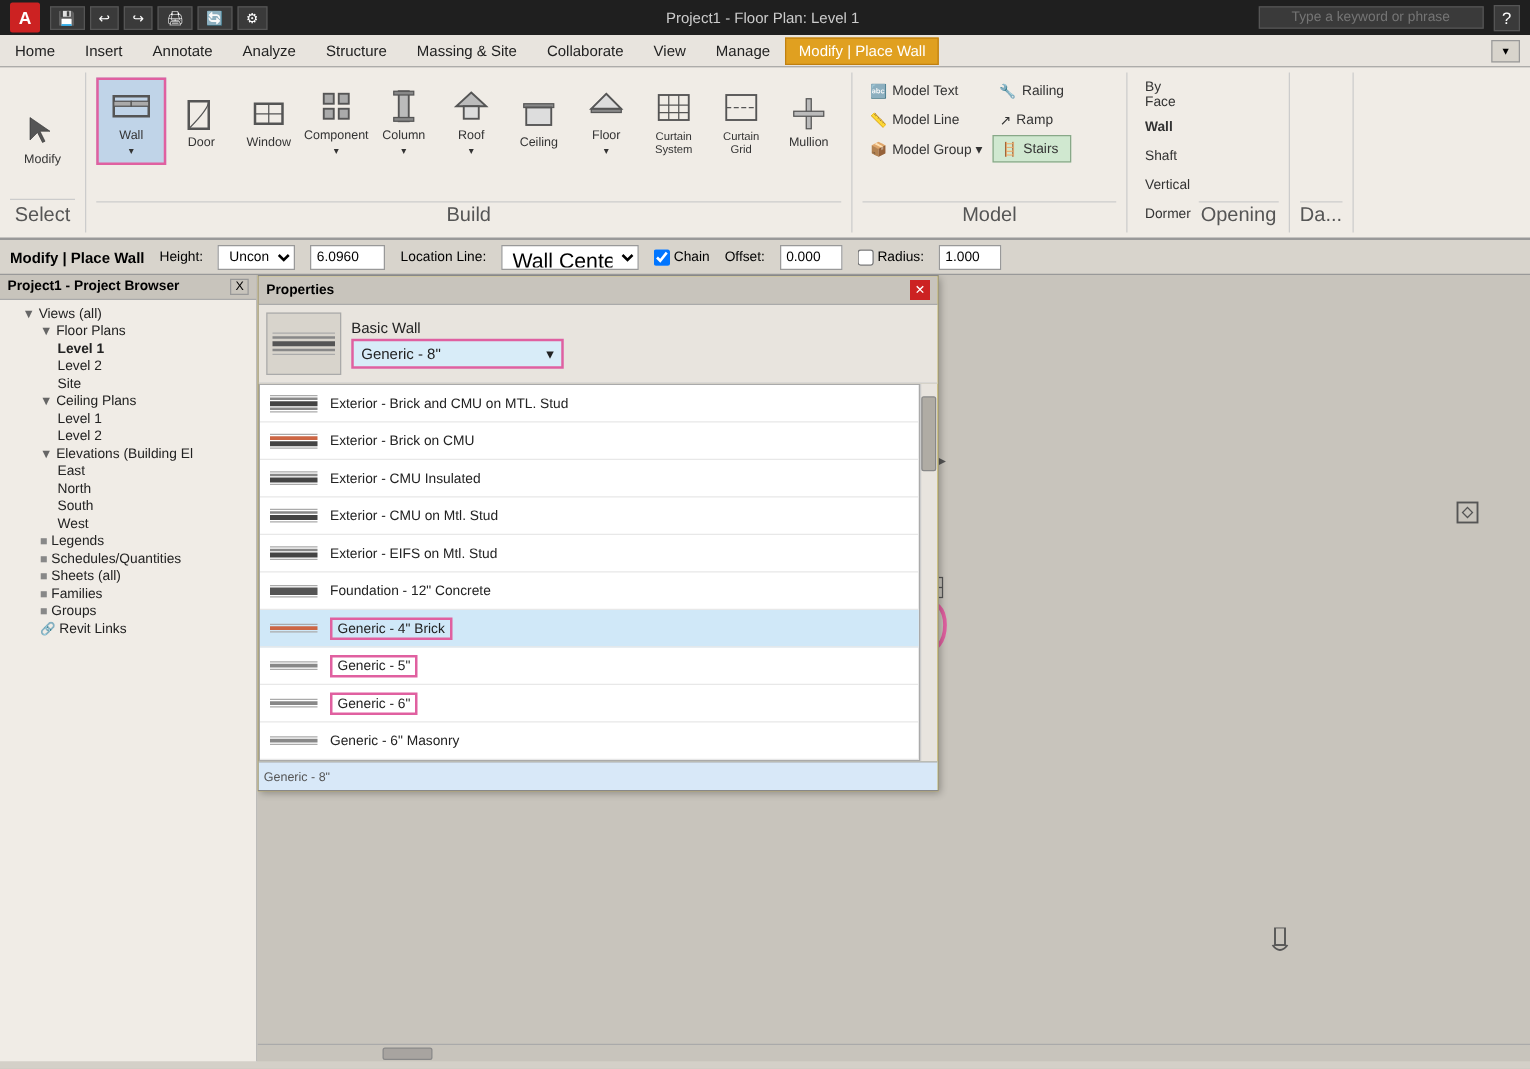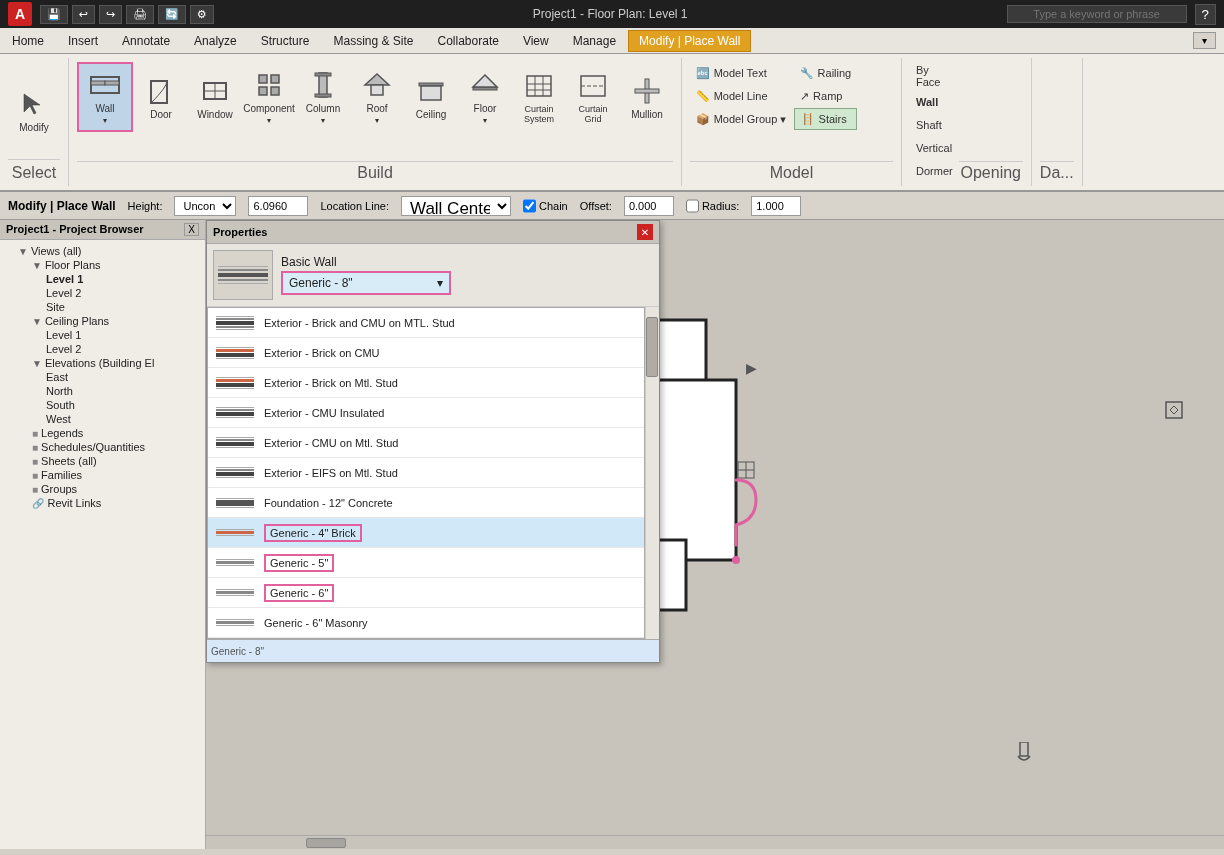--- a/index.html
+++ b/index.html
@@ -58,21 +58,21 @@
     .tree-indent1 { padding-left: 14px; }
     .tree-indent2 { padding-left: 28px; }
     .tree-indent3 { padding-left: 42px; text-align: center; }
     .tree-icon { margin-right: 3px; font-size: 10px; color: #666; }
 
     
     .canvas-area { flex: 1; background: #c8c4bc; position: relative; overflow: hidden; }
 
     
     .properties-panel {
-      position: absolute; top: 0; left: 0; width: 454px; background: #fde047; border: 1px solid #888; box-shadow: 2px 2px 6px rgba(0,0,0,0.3); z-index: 10;
+      position: absolute; top: 0; left: 0; width: 545px; background: #fde047; border: 1px solid #888; box-shadow: 2px 2px 6px rgba(0,0,0,0.3); z-index: 10;
     }
     .props-header { background: #c8c4bc; padding: 3px 6px; display: flex; justify-content: space-between; align-items: center; border-bottom: 1px solid #aaa; font-size: 11px; font-weight: bold; }
     .props-header button { background: #cc2222; color: white; border: none; width: 16px; height: 16px; cursor: pointer; font-size: 10px; display: flex; align-items: center; justify-content: center; }
     .props-type-selector { display: flex; align-items: center; padding: 6px; border-bottom: 1px solid #ccc; background: #e8e4de; }
     .wall-preview { width: 60px; height: 50px; background: #d8d4cc; border: 1px solid #aaa; margin-right: 8px; display: flex; flex-direction: column; justify-content: center; align-items: center; gap: 2px; flex-shrink: 0; }
     .wall-line { background: #888; height: 2px; width: 50px; }
     .type-info { flex: 1; }
     .type-name { font-size: 12px; color: #222; }
     .type-dropdown { border: 2px solid #e060a0; padding: 2px 4px; font-size: 12px; color: #222; background: #d8ecf8; display: flex; align-items: center; justify-content: space-between; cursor: pointer; margin-top: 2px; }
 
@@ -444,29 +444,20 @@
           <div class="wall-type-item">
             <div class="wall-preview-sm">
               <div style="height:1px;background:#aaa;width:38px;"></div>
               <div style="height:3px;background:#cc6644;width:38px;"></div>
               <div style="height:4px;background:#444;width:38px;"></div>
               <div style="height:1px;background:#aaa;width:38px;"></div>
             </div>
             <span>Exterior - Brick on CMU</span>
           </div>
 
-          <div class="wall-type-item">
-            <div class="wall-preview-sm">
-              <div style="height:1px;background:#aaa;width:38px;"></div>
-              <div style="height:3px;background:#cc6644;width:38px;"></div>
-              <div style="height:4px;background:#444;width:38px;"></div>
-              <div style="height:1px;background:#aaa;width:38px;"></div>
-            </div>
-            <span>Exterior - Brick on Mtl. Stud</span>
-          </div>
 
           <div class="wall-type-item">
             <div class="wall-preview-sm">
               <div style="height:1px;background:#aaa;width:38px;"></div>
               <div style="height:2px;background:#888;width:38px;"></div>
               <div style="height:4px;background:#444;width:38px;"></div>
               <div style="height:1px;background:#aaa;width:38px;"></div>
             </div>
             <span>Exterior - CMU Insulated</span>
           </div>

